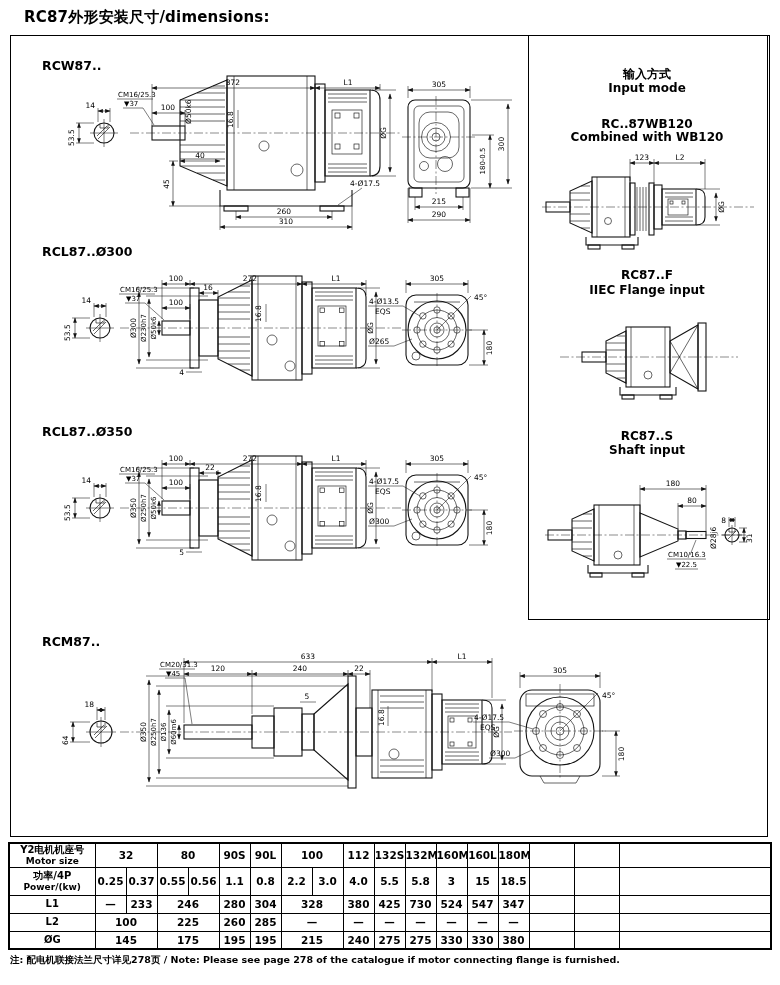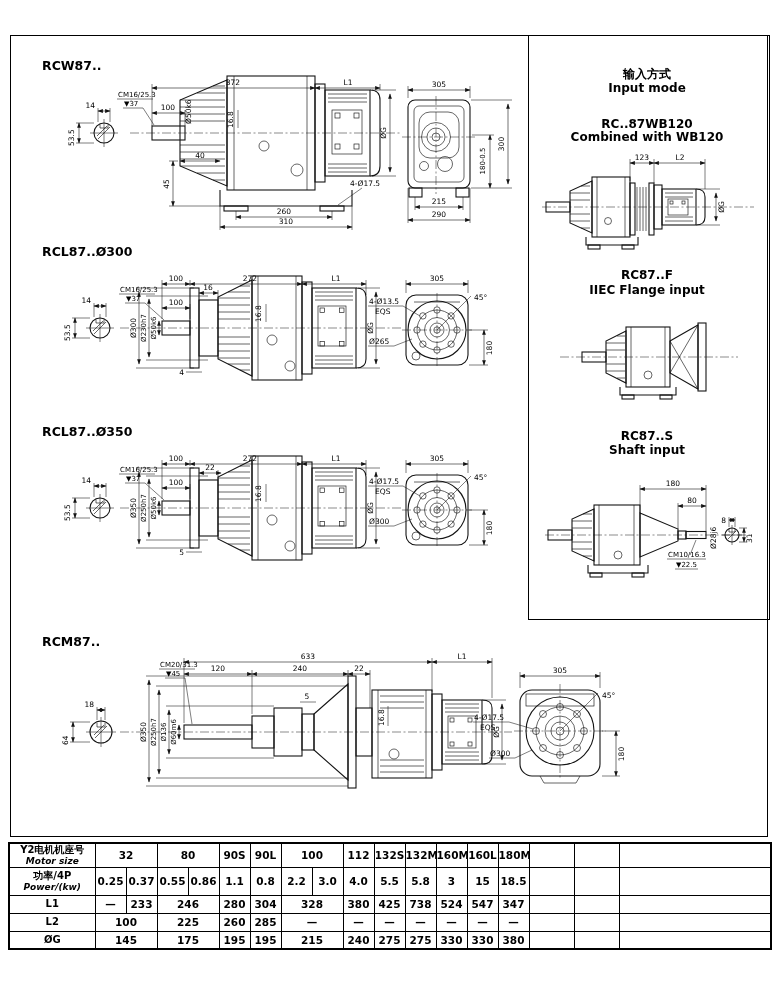--- a/index.html
+++ b/index.html
@@ -17,29 +17,30 @@
   svg text{font:7.5px "DejaVu Sans",sans-serif;fill:#000;}
   text.mid{text-anchor:middle;} text.end{text-anchor:end;}
   text.sm{font-size:7px;}
   text.lbl{font:bold 12.5px "DejaVu Sans",sans-serif;}
   text.pt{font:bold 12px "DejaVu Sans",sans-serif;}
   .dim-table{position:absolute;left:8px;top:842px;width:764px;border-collapse:collapse;
              table-layout:fixed;border:2px solid #000;}
   .dim-table td{border:1px solid #000;text-align:center;vertical-align:middle;
                 font:bold 10.5px "DejaVu Sans",sans-serif;padding:0;overflow:hidden;}
   .dim-table .hd{font:bold 10px "DejaVu Sans",sans-serif;line-height:1.2;}
-  .dim-table .hd .en{font-size:9px;font-style:italic;}
+  .dim-table .hd .en{font-size:9px;}
   tr.r-motor{height:24px;} tr.r-power{height:28px;} tr.r-dim{height:18px;}
   .note{position:absolute;left:10px;top:954px;font:bold 9.5px "DejaVu Sans",sans-serif;}
 </style>
 </head>
 <body>
 
 <div class="page">
 
+  <div class="title">RC87外形安装尺寸/dimensions:</div>
   <div class="main-box"></div>
   <div class="panel-box"></div>
 
   <svg style="left:12px;top:48px" width="512" height="188">
       <defs>
         <marker id="ar0" viewBox="0 0 10 10" refX="9" refY="5" markerWidth="9" markerHeight="9" orient="auto-start-reverse">
           <path d="M0,1.5 L10,5 L0,8.5 z" fill="#141414"></path>
         </marker>
       </defs>
     <text class="lbl" x="30" y="22">RCW87..</text>
@@ -795,21 +796,21 @@
       <td></td>
     </tr>
     <tr class="r-power">
       <td class="hd">
         <div>功率/4P</div>
         <div class="en">Power/(kw)</div>
       </td>
       <td>0.25</td>
       <td>0.37</td>
       <td>0.55</td>
-      <td>0.86</td>
+      <td>0.56</td>
       <td>1.1</td>
       <td>0.8</td>
       <td>2.2</td>
       <td>3.0</td>
       <td>4.0</td>
       <td>5.5</td>
       <td>5.8</td>
       <td>3</td>
       <td>15</td>
       <td>18.5</td>
@@ -820,21 +821,21 @@
     <tr class="r-dim">
       <td class="hd">L1</td>
       <td>—</td>
       <td>233</td>
       <td colspan="2">246</td>
       <td>280</td>
       <td>304</td>
       <td colspan="2">328</td>
       <td>380</td>
       <td>425</td>
-      <td>738</td>
+      <td>730</td>
       <td>524</td>
       <td>547</td>
       <td>347</td>
       <td></td>
       <td></td>
       <td></td>
     </tr>
     <tr class="r-dim">
       <td class="hd">L2</td>
       <td colspan="2">100</td>
@@ -865,14 +866,15 @@
       <td>330</td>
       <td>330</td>
       <td>380</td>
       <td></td>
       <td></td>
       <td></td>
     </tr>
   </tbody>
     </table>
 
+  <div class="note">注: 配电机联接法兰尺寸详见278页 / Note: Please see page 278 of the catalogue  if motor connecting flange is furnished.</div>
 
 </div>
 
 </body></html>

